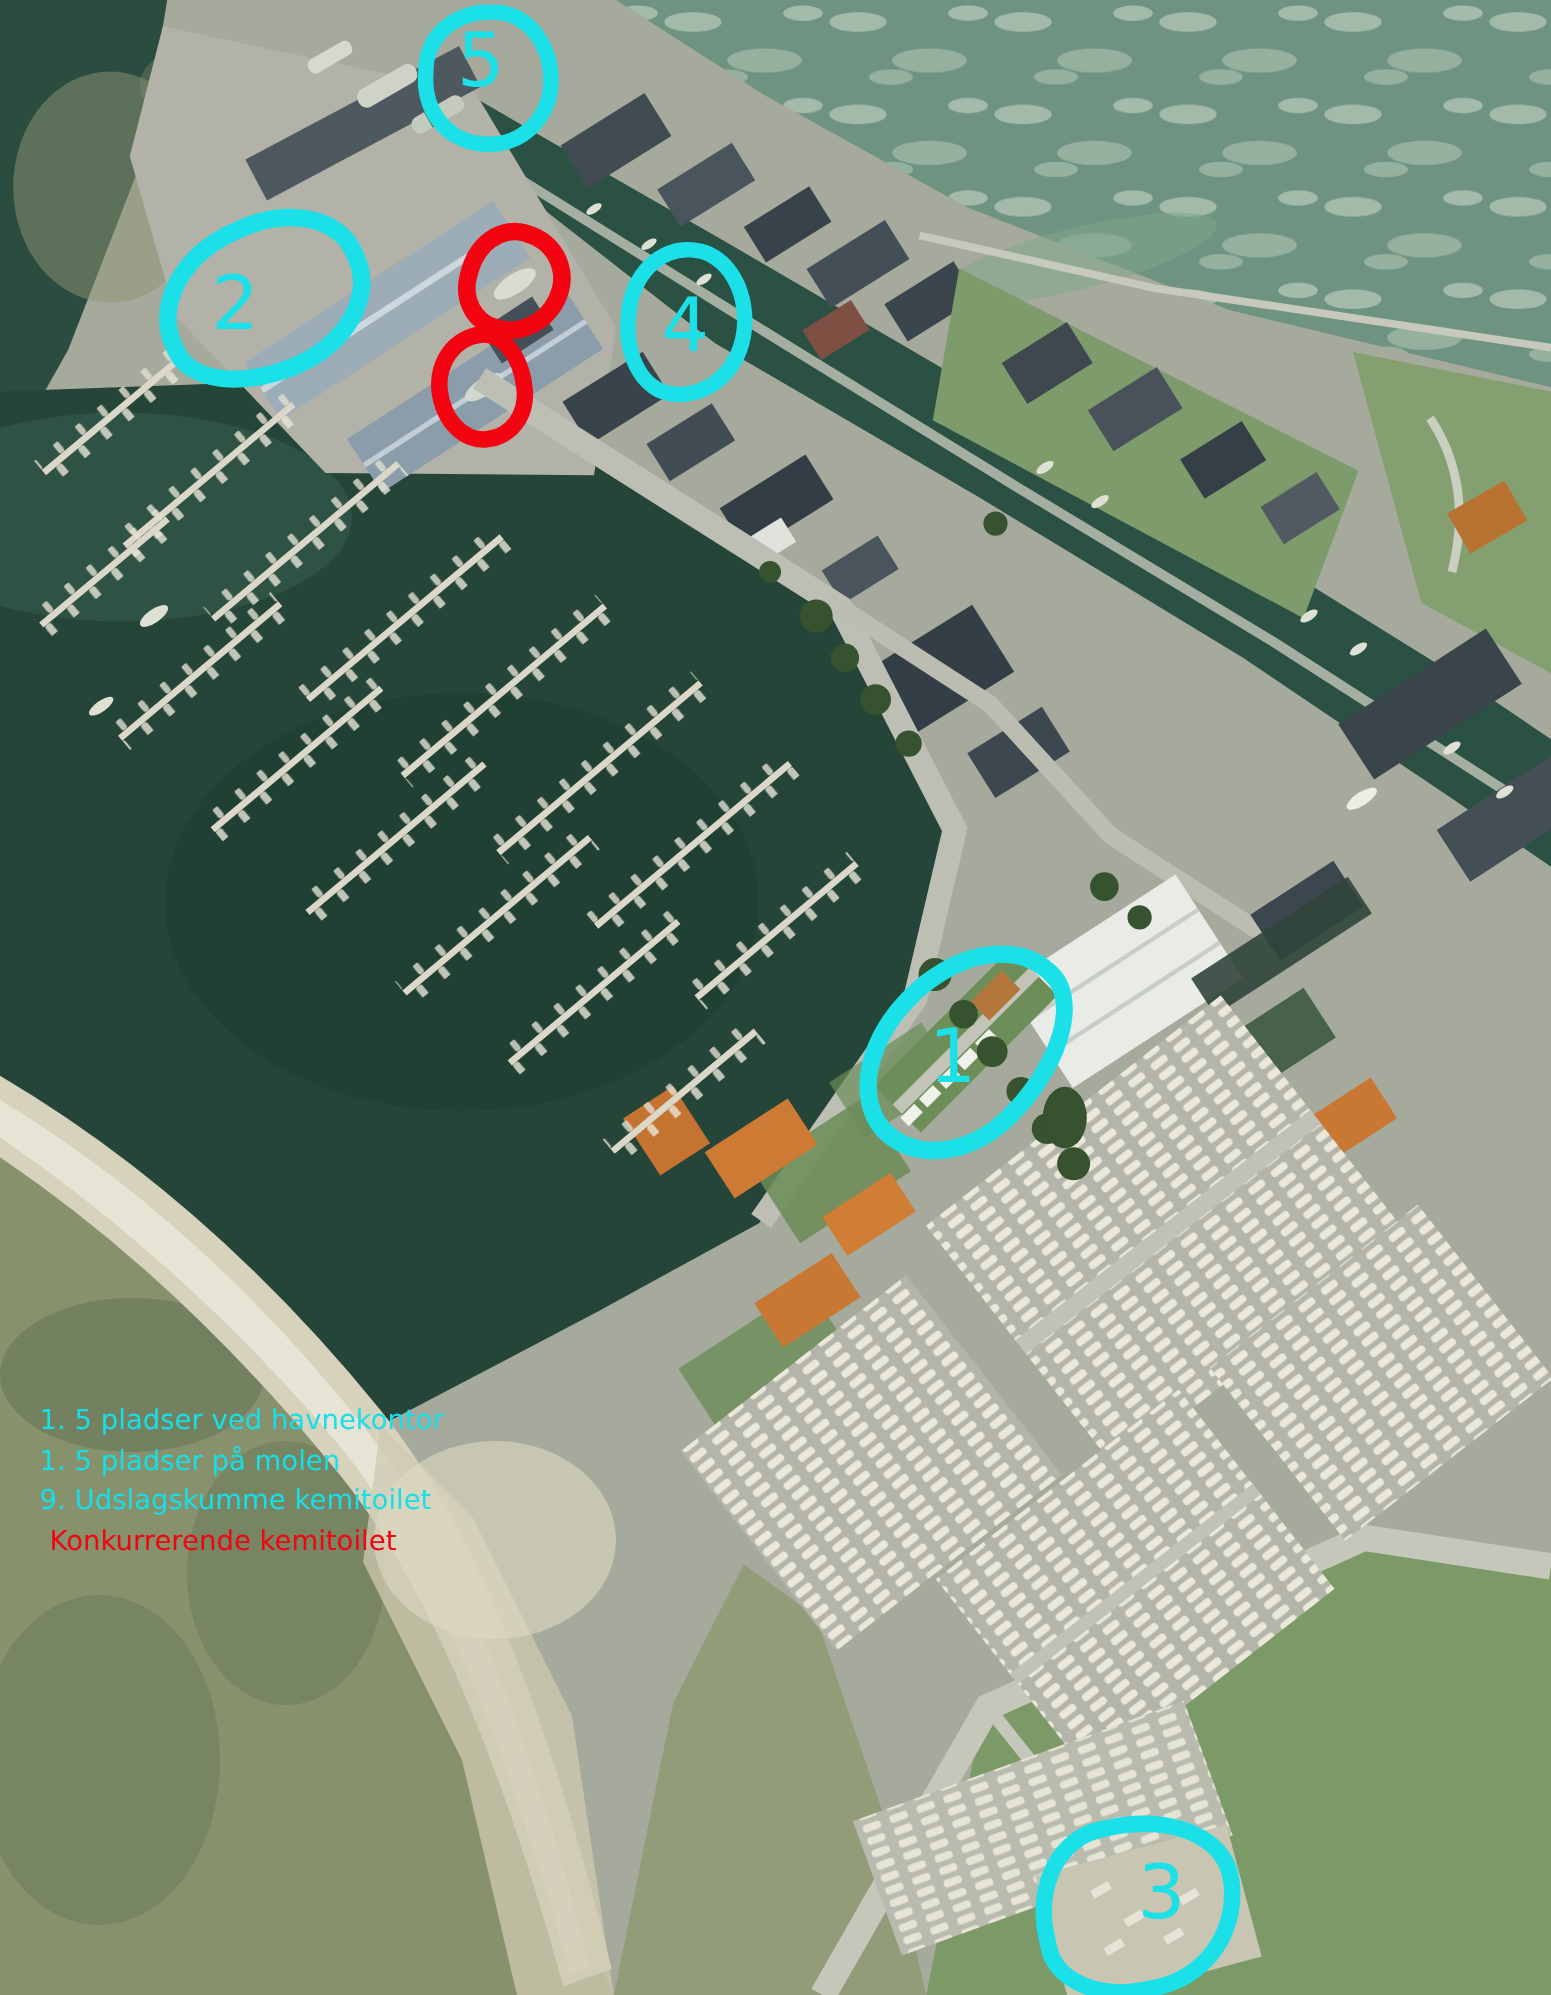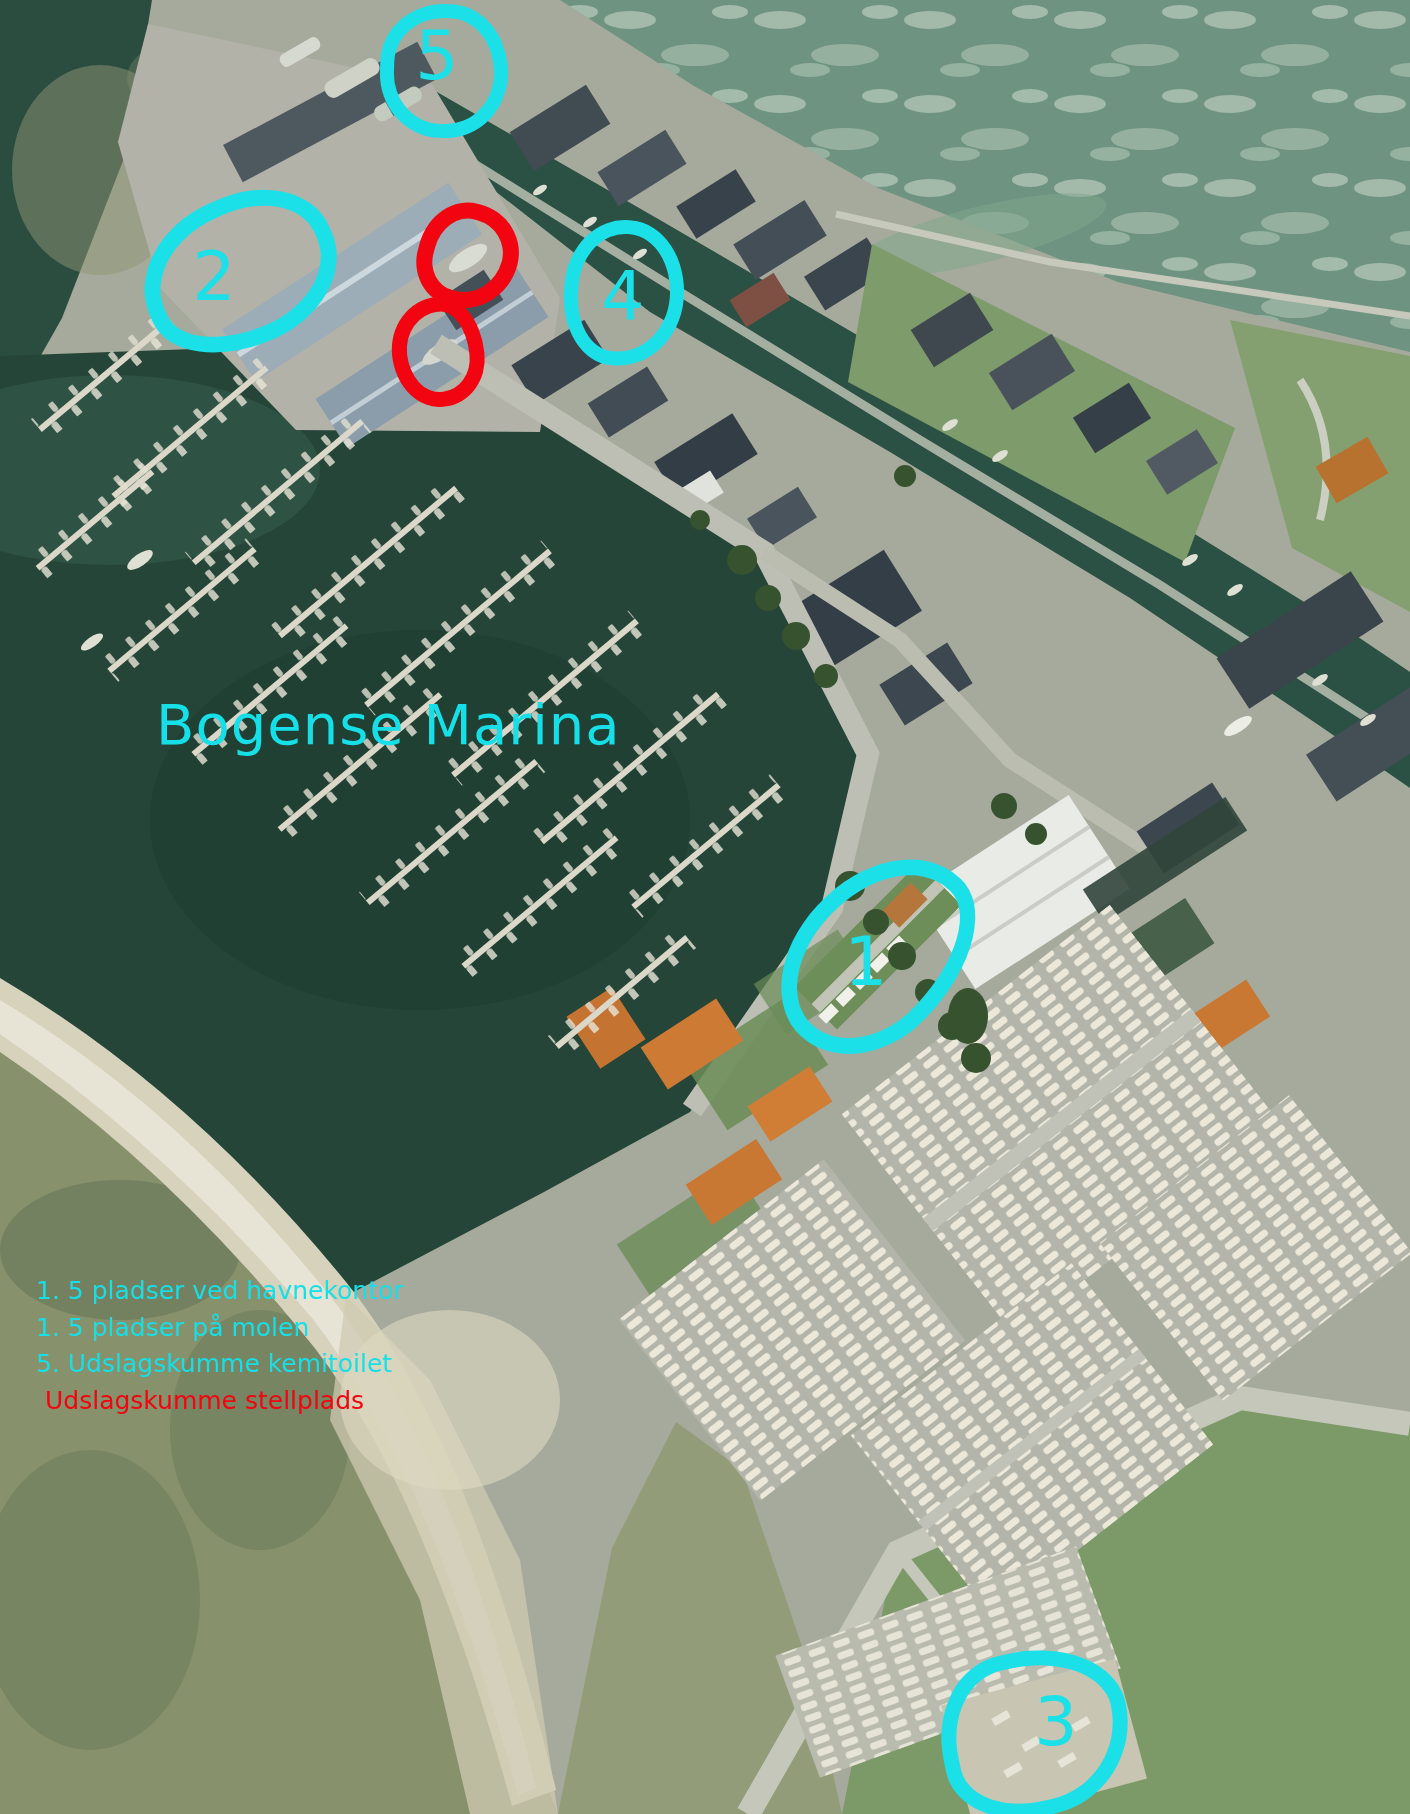--- a/index.html
+++ b/index.html
@@ -394,27 +394,26 @@
       <ellipse cx="1320" cy="680" rx="9" ry="4" transform="rotate(-33 1320 680)"></ellipse>
       <ellipse cx="1368" cy="720" rx="9" ry="4" transform="rotate(-33 1368 720)"></ellipse>
       <ellipse cx="1238" cy="726" rx="16" ry="6" fill="#eceee6" transform="rotate(-33 1238 726)"></ellipse>
       <ellipse cx="140" cy="560" rx="15" ry="6" transform="rotate(-35 140 560)"></ellipse>
       <ellipse cx="92" cy="642" rx="13" ry="5" transform="rotate(-35 92 642)"></ellipse>
     </g>
   </svg>
 
   <div class="overlay">
 
-    <div class="map-title">Bogense Marina</div>
 
     <div class="legend">
       <div class="legend-line">1. 5 pladser ved havnekontor</div>
       <div class="legend-line">1. 5 pladser på molen</div>
-      <div class="legend-line">5. Udslagskumme kemitoilet</div>
-      <div class="legend-note">Udslagskumme stellplads</div>
+      <div class="legend-line">9. Udslagskumme kemitoilet</div>
+      <div class="legend-note">Konkurrerende kemitoilet</div>
     </div>
 
     <div class="ring cyan" style="left:766px;top:877px;width:224px;height:156px;transform:rotate(-47deg);border-radius:48% 52% 55% 45% / 50% 55% 45% 52%;"></div>
     <div class="num" style="left:866px;top:962px;">1</div>
 
     <div class="ring cyan" style="left:140px;top:197px;width:200px;height:150px;transform:rotate(-24deg);border-radius:52% 48% 50% 55% / 55% 48% 52% 45%;"></div>
     <div class="num" style="left:214px;top:277px;">2</div>
 
     <div class="ring cyan" style="left:940px;top:1650px;width:190px;height:166px;transform:rotate(-12deg);border-width:15px;border-radius:42% 58% 52% 48% / 58% 46% 60% 40%;"></div>
     <div class="num" style="left:1056px;top:1722px;">3</div>

